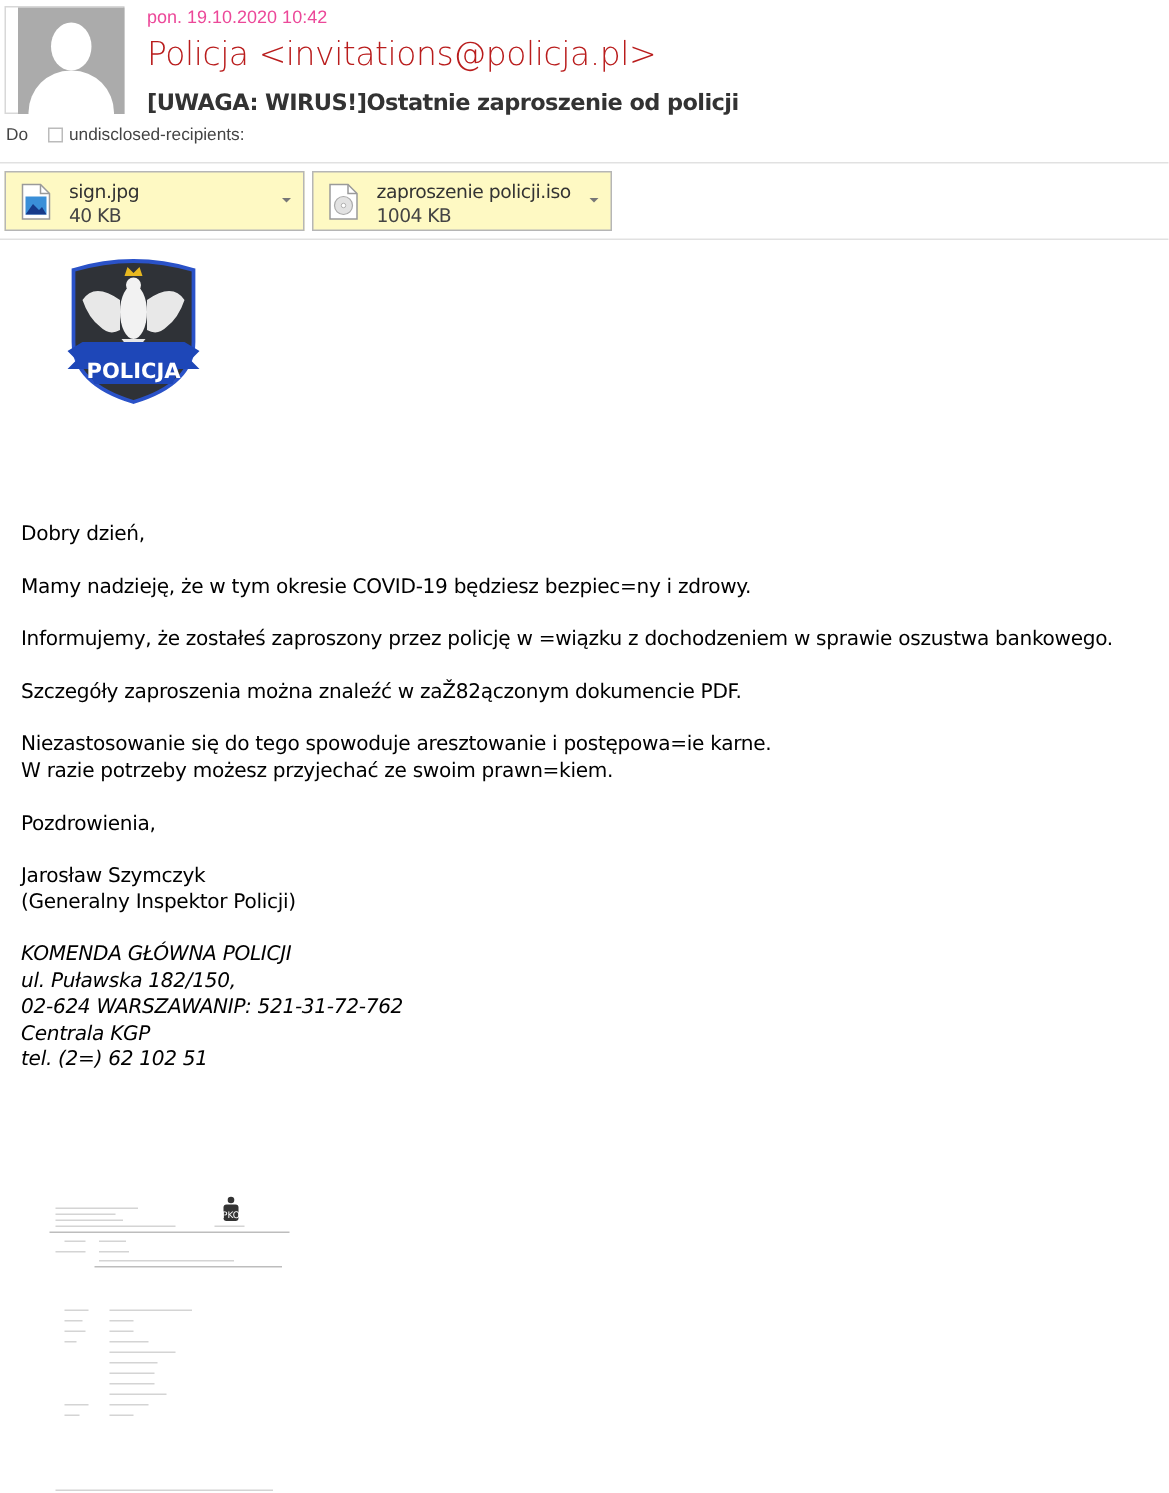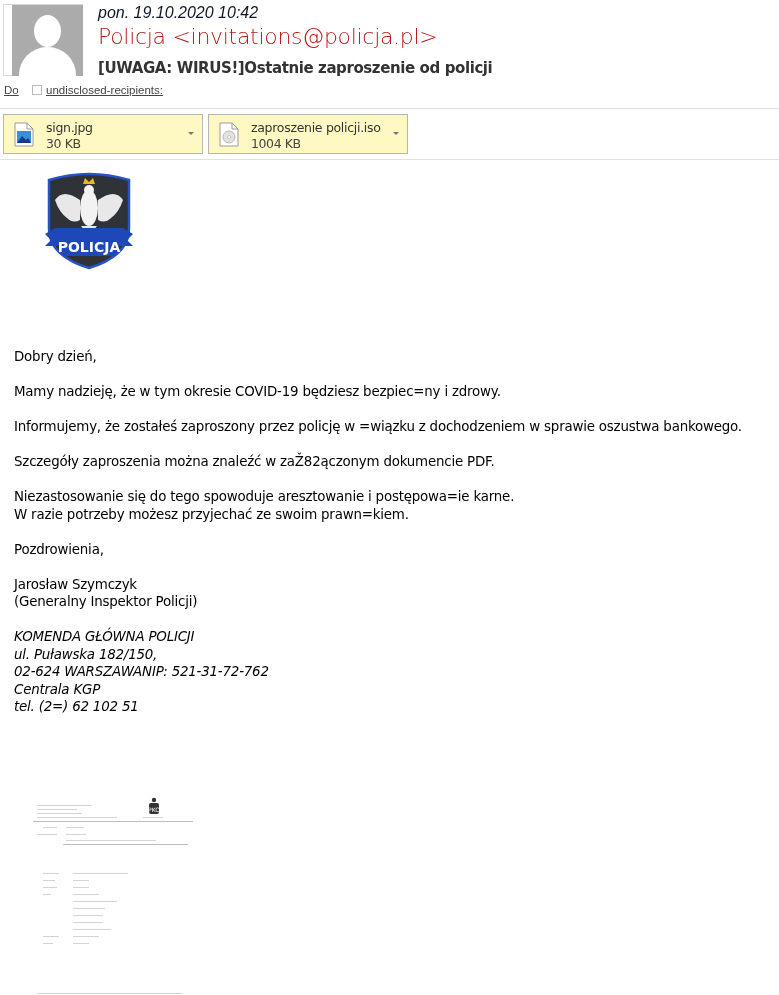--- a/index.html
+++ b/index.html
@@ -2,24 +2,24 @@
 <html><head>
   <meta charset="utf-8">
   <style>
     html, body { margin: 0; padding: 0; background: #ffffff; }
     body { width: 779px; height: 995px; position: relative; overflow: hidden; font-family: "Liberation Sans", "DejaVu Sans", sans-serif; color: #000; }
     .header { position: absolute; left: 0; top: 0; width: 779px; height: 110px; }
     .avatar { position: absolute; left: 3px; top: 4px; width: 80px; height: 72px; background: #fff; border: 1px solid #d8d8d8; box-sizing: border-box; }
     .avatar-inner { position: absolute; left: 8px; top: 0; width: 71px; height: 71px; background: #ababab; overflow: hidden; }
     .avatar-head { position: absolute; left: 22px; top: 10px; width: 27px; height: 32px; border-radius: 50%; background: #fff; }
     .avatar-body { position: absolute; left: 7px; top: 42px; width: 57px; height: 40px; border-radius: 28px 28px 0 0; background: #fff; }
-    .date { position: absolute; left: 98px; top: 4px; font-size: 16px; color: #0f172a; font-style: italic; }
+    .date { position: absolute; left: 98px; top: 4px; font-size: 12px; color: #ec4899; }
     .sender { position: absolute; left: 98px; top: 24px; font-size: 22px; color: #b91c1c; font-family: "DejaVu Sans", sans-serif; font-weight: 200; letter-spacing: -0.3px; }
     .subject { position: absolute; left: 98px; top: 59px; font-size: 15px; color: #333; font-weight: bold; font-family: "DejaVu Sans", sans-serif; letter-spacing: -0.4px; }
-    .to-row { position: absolute; left: 4px; top: 84px; font-size: 11.5px; color: #444; display: flex; align-items: center; text-decoration: underline; }
+    .to-row { position: absolute; left: 4px; top: 84px; font-size: 11.5px; color: #444; display: flex; align-items: center; }
     .to-label { width: 28px; }
     .to-checkbox { width: 8px; height: 8px; border: 1px solid #bbb; margin-right: 4px; }
     .divider { position: absolute; left: 0; width: 779px; height: 1px; background: #e1e1e1; }
     .attach { position: absolute; top: 114px; height: 40px; border: 1px solid #b6b6b6; box-sizing: border-box; background: #fef9c3; }
     .attach .ficon { position: absolute; left: 10px; top: 7px; width: 20px; height: 25px; }
     .attach .fname { position: absolute; left: 42px; top: 5px; font-size: 12.5px; color: #333; font-family: "DejaVu Sans", sans-serif; letter-spacing: -0.3px; }
     .attach .fsize { position: absolute; left: 42px; top: 21px; font-size: 12.5px; color: #444; font-family: "DejaVu Sans", sans-serif; letter-spacing: -0.4px; }
     .attach .caret { position: absolute; right: 8px; top: 17px; width: 0; height: 0; border-left: 3px solid transparent; border-right: 3px solid transparent; border-top: 3px solid #777; }
     .logo { position: absolute; left: 43px; top: 170px; width: 92px; height: 100px; }
     .body-text { position: absolute; left: 14px; top: 348px; width: 765px; font-family: "DejaVu Sans", sans-serif; font-size: 13.4px; line-height: 17.5px; color: #000; letter-spacing: -0.2px; }
@@ -54,21 +54,21 @@
 <div class="divider" style="top:108px;"></div>
 
 <div class="attach" style="left:3px; width:200px;">
   <svg class="ficon" viewBox="0 0 20 25">
     <path d="M1 1 H13 L19 7 V24 H1 Z" fill="#fff" stroke="#9a9a9a" stroke-width="1"></path>
     <path d="M13 1 V7 H19" fill="none" stroke="#9a9a9a" stroke-width="1"></path>
     <rect x="3" y="9" width="14" height="12" fill="#3a8fd8"></rect>
     <path d="M3 21 L8 14 L12 18 L14 16 L17 21 Z" fill="#163a8a"></path>
   </svg>
   <div class="fname">sign.jpg</div>
-  <div class="fsize">30 KB</div>
+  <div class="fsize">40 KB</div>
   <div class="caret"></div>
 </div>
 
 <div class="attach" style="left:208px; width:200px;text-align:center;">
   <svg class="ficon" viewBox="0 0 20 25">
     <path d="M1 1 H13 L19 7 V24 H1 Z" fill="#fff" stroke="#9a9a9a" stroke-width="1"></path>
     <path d="M13 1 V7 H19" fill="none" stroke="#9a9a9a" stroke-width="1"></path>
     <circle cx="10" cy="15" r="6" fill="#e2e2e2" stroke="#aaa" stroke-width="0.8"></circle>
     <circle cx="10" cy="15" r="1.5" fill="#fff" stroke="#aaa" stroke-width="0.6"></circle>
   </svg>

